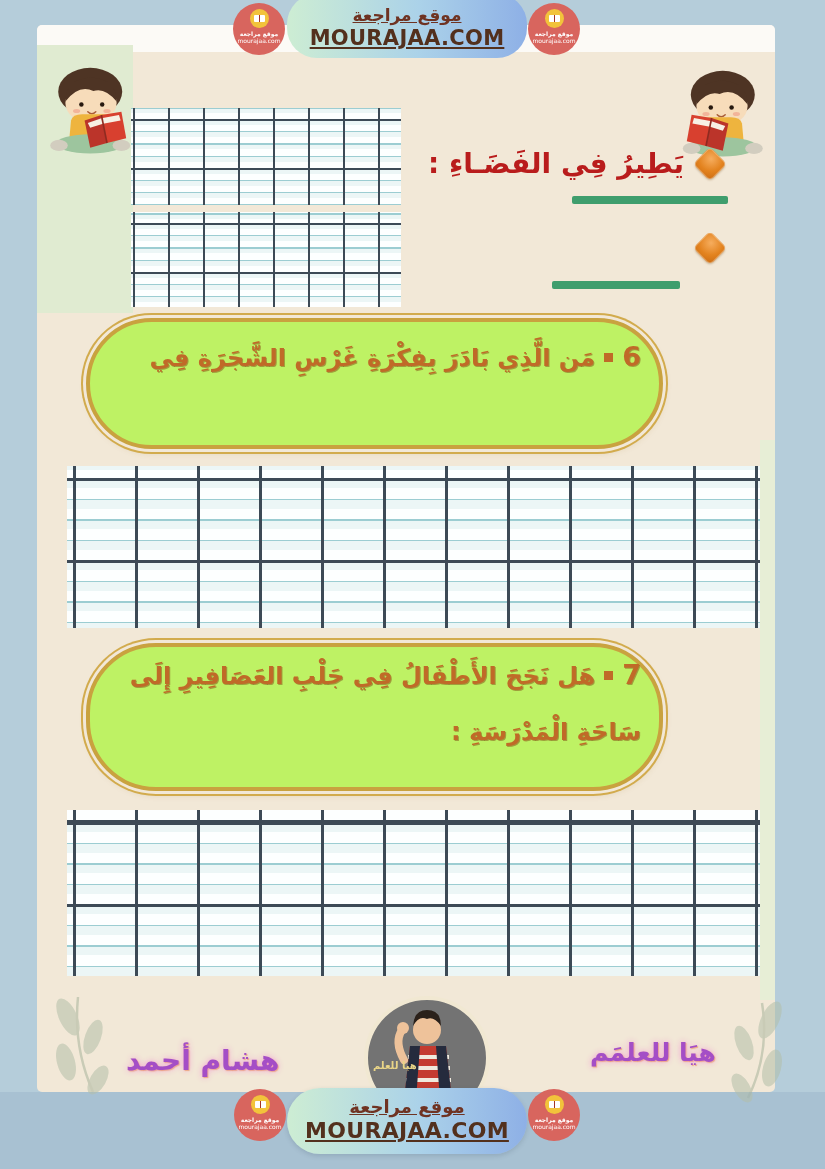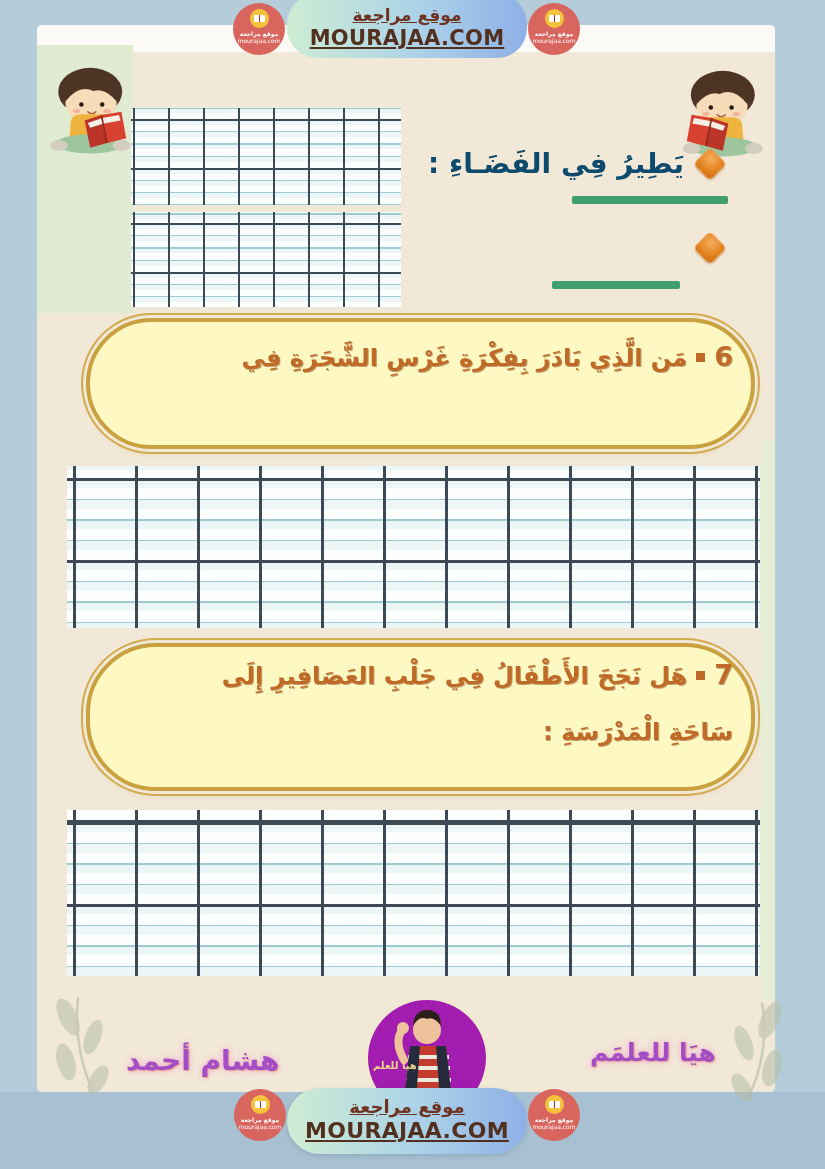--- a/index.html
+++ b/index.html
@@ -40,36 +40,36 @@
       repeating-linear-gradient(to bottom,#9ccdd2 0,#9ccdd2 1.5px,transparent 1.5px,transparent 20.5px),
       repeating-linear-gradient(to bottom,#ecf6f6 0,#ecf6f6 10px,#fdffff 10px,#fdffff 20.5px);
     background-position:6px 0,0 12px,0 12px,0 12px;
   }
   .bg1{top:466px;height:162px;}
   .bg2{top:810px;height:166px;}
 
   .prompt{
     position:absolute;right:103px;z-index:3;direction:rtl;
     display:flex;align-items:center;gap:14px;
-    color:#0c4a6e;font-weight:bold;font-size:28px;white-space:nowrap;
+    color:#b91c1c;font-weight:bold;font-size:28px;white-space:nowrap;
   }
   .p1{top:147px;} .p2{top:236px;}
   .diamond{
     width:24px;height:24px;border-radius:5px;flex:0 0 auto;
     background:radial-gradient(circle at 38% 32%, #f6ad5e 0%, #e3831f 55%, #c96a12 100%);
     transform:rotate(45deg);
     box-shadow:inset 0 0 0 1px rgba(255,255,255,0.25), 1px 1px 2px rgba(120,70,10,0.3);
   }
   .underline{position:absolute;height:8px;background:#3f9e6d;border-radius:2px;z-index:3;}
   .u1{left:572px;top:196px;width:156px;}
   .u2{left:552px;top:281px;width:128px;}
 
   .qbox{
-    position:absolute;left:86px;width:669px;box-sizing:border-box;z-index:2;
-    border:4px solid #c9a23f;border-radius:70px;background:#fef9c3;
+    position:absolute;left:86px;width:577px;box-sizing:border-box;z-index:2;
+    border:4px solid #c9a23f;border-radius:70px;background:#bef264;
     box-shadow:0 0 0 3px #f2e8d7, 0 0 0 5px #d2ab4d, 1px 3px 7px rgba(160,120,40,0.25);
   }
   .qbox6{top:318px;height:131px;}
   .qbox7{top:643px;height:148px;}
   .qtext{
     direction:rtl;text-align:right;padding:10px 18px 0 26px;
     font-weight:bold;color:#c06a28;font-size:24px;line-height:50px;
     text-shadow:1px 1px 0 rgba(125,55,10,0.45);white-space:nowrap;
   }
   .qbox7 .qtext{padding-top:0;line-height:56px;}
@@ -82,21 +82,21 @@
 
   .author{position:absolute;left:126px;top:1044px;z-index:3;direction:rtl;
     font-size:28px;font-weight:bold;color:#a44ec6;
     text-shadow:0 0 6px rgba(242,153,210,0.95), 1px 1px 1px rgba(230,140,60,0.65);}
   .slogan{position:absolute;left:590px;top:1038px;z-index:3;direction:rtl;
     font-size:25px;font-weight:bold;color:#a44ec6;
     text-shadow:0 0 6px rgba(242,153,210,0.95), 1px 1px 1px rgba(230,140,60,0.65);}
 
   .oval-logo{
     position:absolute;left:364px;top:996px;width:126px;height:124px;box-sizing:border-box;
-    border-radius:50%;background:#a21caf;border:4px solid #f1e8d2;z-index:4;overflow:hidden;
+    border-radius:50%;background:#737373;border:4px solid #f1e8d2;z-index:4;overflow:hidden;
   }
   .logo-text{position:absolute;left:5px;top:60px;font-size:10px;font-weight:bold;color:#ead687;direction:rtl;}
 
   .banner{
     position:absolute;left:287px;width:240px;text-align:center;z-index:6;
     background:linear-gradient(90deg,#cdedd3 0%, #abd2e9 55%, #8eb0e6 100%);
   }
   .top-banner{top:-6px;height:64px;border-radius:30px;}
   .bottom-banner{top:1088px;height:66px;border-radius:33px;box-shadow:0 2px 5px rgba(60,80,100,0.2);}
   .banner-ar{font-size:17px;font-weight:bold;color:#6f3322;text-decoration:underline;direction:rtl;}

